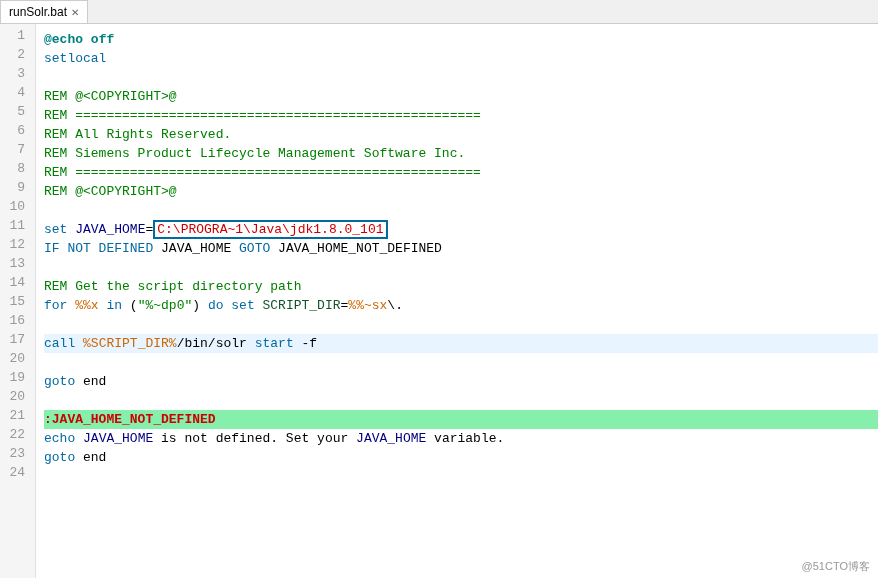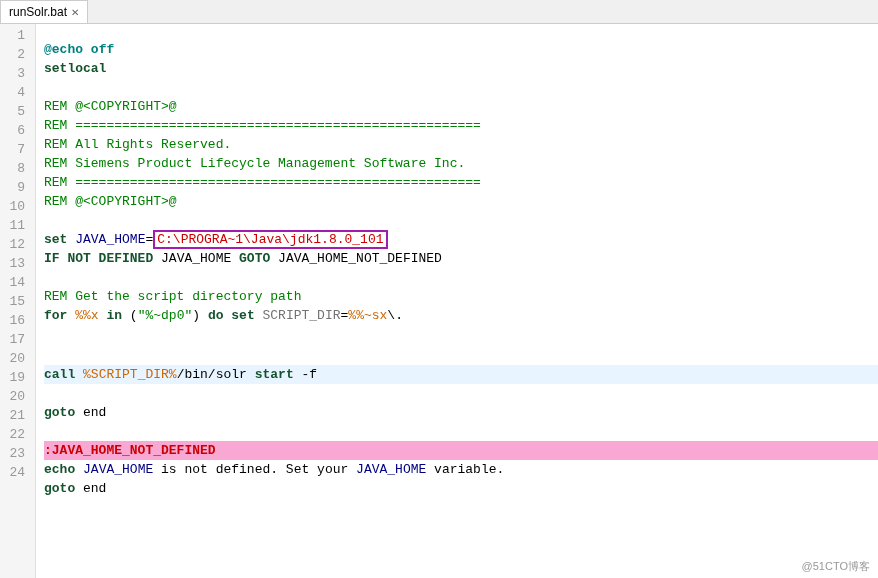--- a/index.html
+++ b/index.html
@@ -64,48 +64,47 @@
     .line-num {
       display: block;
       padding-right: 4px;
       color: #999999;
     }
 
     
     .code-content {
       flex: 1;
       padding-left: 8px;
-      padding-top: 16px;
+      padding-top: 6px;
       line-height: 19px;
       overflow: hidden;
       background: #ffffff;
     }
 
     .code-line {
       display: block;
       height: 19px;
       white-space: pre;
     }
 
     
-    .kw-blue { color: #14532d; font-weight: bold; }
+    .kw-blue { color: #0369a1; font-weight: normal; }
     .kw-cyan { color: #008080; font-weight: bold; }
     .rem-green { color: #008000; }
     .highlight-red-border {
       border: 2px solid #ff0000;
       display: inline;
       padding: 0 1px;
     }
     .line-highlighted {
       background: #e8f4ff;
       display: block;
-      margin-top: 21px;
     }
     .line-yellow-bg {
-      background: #f9a8d4;
+      background: #86efac;
       display: block;
     }
 
     
     .watermark {
       position: fixed;
       bottom: 4px;
       right: 8px;
       color: #999;
       font-family: Arial, sans-serif;
@@ -167,29 +166,29 @@
     <span class="code-line"><span class="rem-green">REM All Rights Reserved.</span></span>
 
     <span class="code-line"><span class="rem-green">REM Siemens Product Lifecycle Management Software Inc.</span></span>
 
     <span class="code-line"><span class="rem-green">REM ====================================================</span></span>
 
     <span class="code-line"><span class="rem-green">REM @&lt;COPYRIGHT&gt;@</span></span>
 
     <span class="code-line"> </span>
 
-    <span class="code-line"><span class="kw-blue">set</span> <span style="color:#000080;">JAVA_HOME</span>=<span class="highlight-red-border" style="color:#cc0000; border: 2px solid #a21caf; padding: 0 2px;">C:\PROGRA~1\Java\jdk1.8.0_101</span></span>
+    <span class="code-line"><span class="kw-blue">set</span> <span style="color:#000080;">JAVA_HOME</span>=<span class="highlight-red-border" style="color:#cc0000; border: 2px solid #0369a1; padding: 0 2px;">C:\PROGRA~1\Java\jdk1.8.0_101</span></span>
 
     <span class="code-line"><span class="kw-blue">IF NOT DEFINED</span> <span style="color:#000000;">JAVA_HOME</span> <span class="kw-blue">GOTO</span> <span style="color:#000000;">JAVA_HOME_NOT_DEFINED</span></span>
 
     <span class="code-line"> </span>
 
     <span class="code-line"><span class="rem-green">REM Get the script directory path</span></span>
 
-    <span class="code-line"><span class="kw-blue">for</span> <span style="color:#cc6600;">%%x</span> <span class="kw-blue">in</span> (<span style="color:#008000;">"%~dp0"</span>) <span class="kw-blue">do set</span> <span style="color:#737373;">SCRIPT_DIR</span>=<span style="color:#cc6600;margin-top:28px;">%%~sx</span>\.</span>
+    <span class="code-line"><span class="kw-blue">for</span> <span style="color:#cc6600;">%%x</span> <span class="kw-blue">in</span> (<span style="color:#008000;">"%~dp0"</span>) <span class="kw-blue">do set</span> <span style="color:#14532d;">SCRIPT_DIR</span>=<span style="color:#cc6600;margin-top:28px;">%%~sx</span>\.</span>
 
     <span class="code-line"> </span>
 
     <span class="code-line line-highlighted"><span class="kw-blue">call</span> <span style="color:#cc6600;">%SCRIPT_DIR%</span>/bin/solr <span class="kw-blue">start</span> -f</span>
 
     <span class="code-line"> </span>
 
     <span class="code-line"><span class="kw-blue">goto</span> end</span>
 
     <span class="code-line"> </span>

